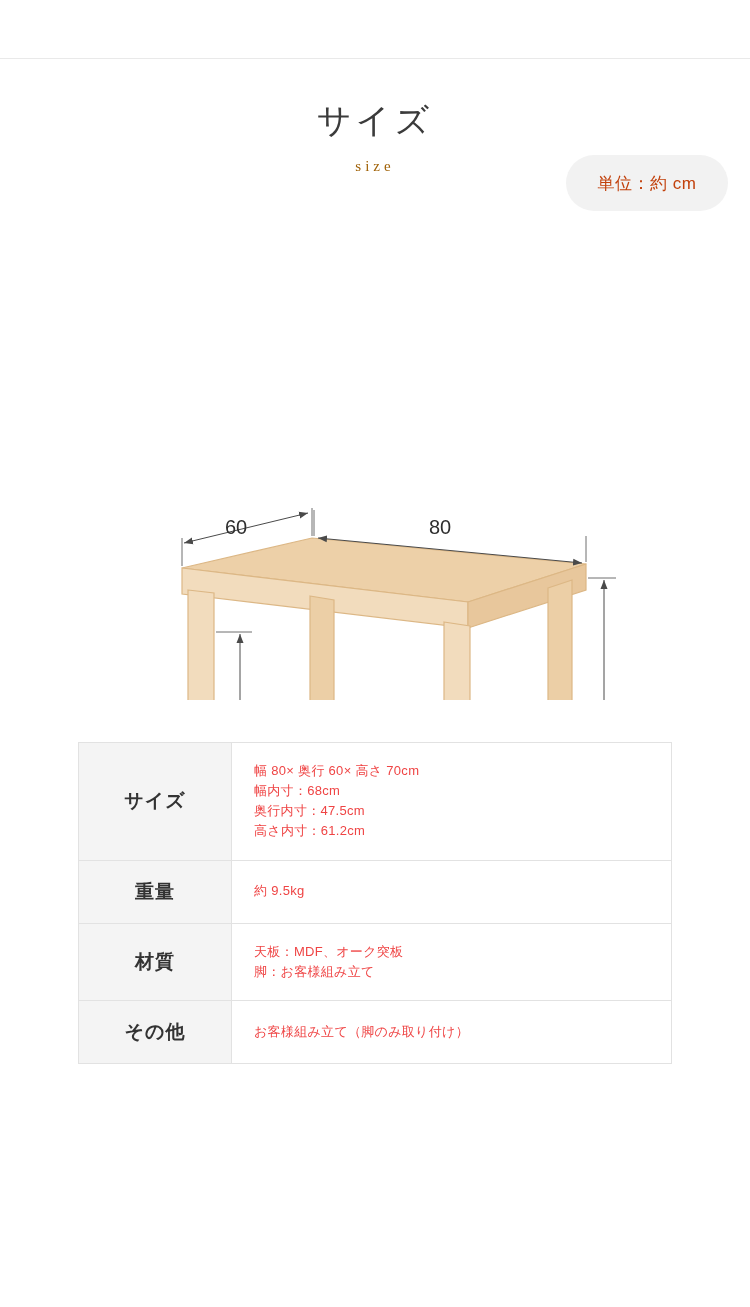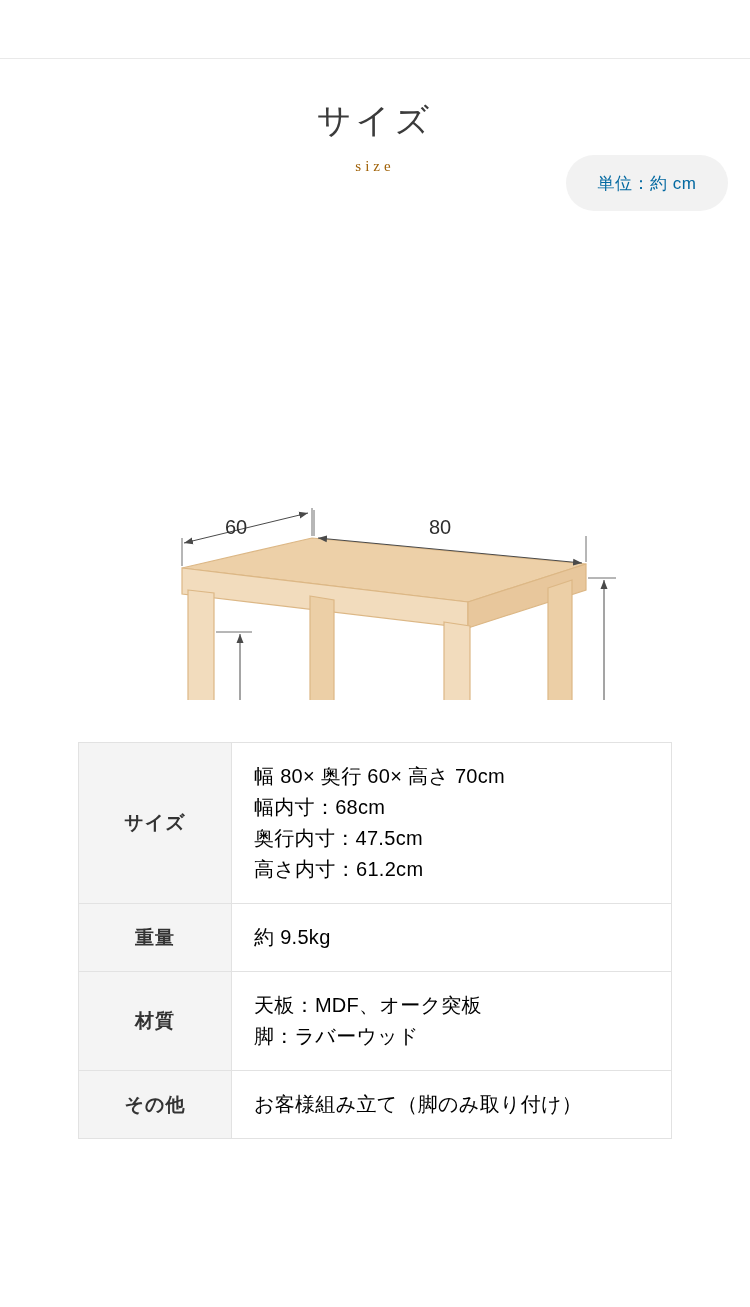--- a/index.html
+++ b/index.html
@@ -54,21 +54,21 @@
     top: 155px;
     left: 566px;
     width: 162px;
     height: 56px;
     border-radius: 28px;
     background: #f2f2f2;
     display: flex;
     align-items: center;
     justify-content: center;
     font-size: 17px;
-    color: #0369a1;
+    color: #c2410c;
     letter-spacing: 0.5px;
   }
 
   
   .diagram {
     position: absolute;
     top: 250px;
     left: 0;
     width: 750px;
     height: 450px;
@@ -101,22 +101,22 @@
     font-weight: bold;
     color: #333333;
     text-align: center;
     vertical-align: middle;
     border-right: 1px solid #e2e2e2;
     padding: 18px 0;
     letter-spacing: 1px;
   }
   .spec-table td {
     padding: 18px 22px;
-    font-size: 20px;
-    color: #000000;
+    font-size: 13px;
+    color: #ef4444;
     line-height: 1.55;
     vertical-align: middle;
     letter-spacing: 0.3px;
   }
   .spec-table td div {
     white-space: nowrap;
   }
 </style>
 </head>
 <body>
@@ -210,21 +210,21 @@
       <tr>
         <th>重量</th>
         <td>
           <div>約 9.5kg</div>
         </td>
       </tr>
       <tr>
         <th>材質</th>
         <td>
           <div>天板：MDF、オーク突板</div>
-          <div>脚：ラバーウッド</div>
+          <div>脚：お客様組み立て</div>
         </td>
       </tr>
       <tr>
         <th>その他</th>
         <td>
           <div>お客様組み立て（脚のみ取り付け）</div>
         </td>
       </tr>
     </tbody>
 </table>

